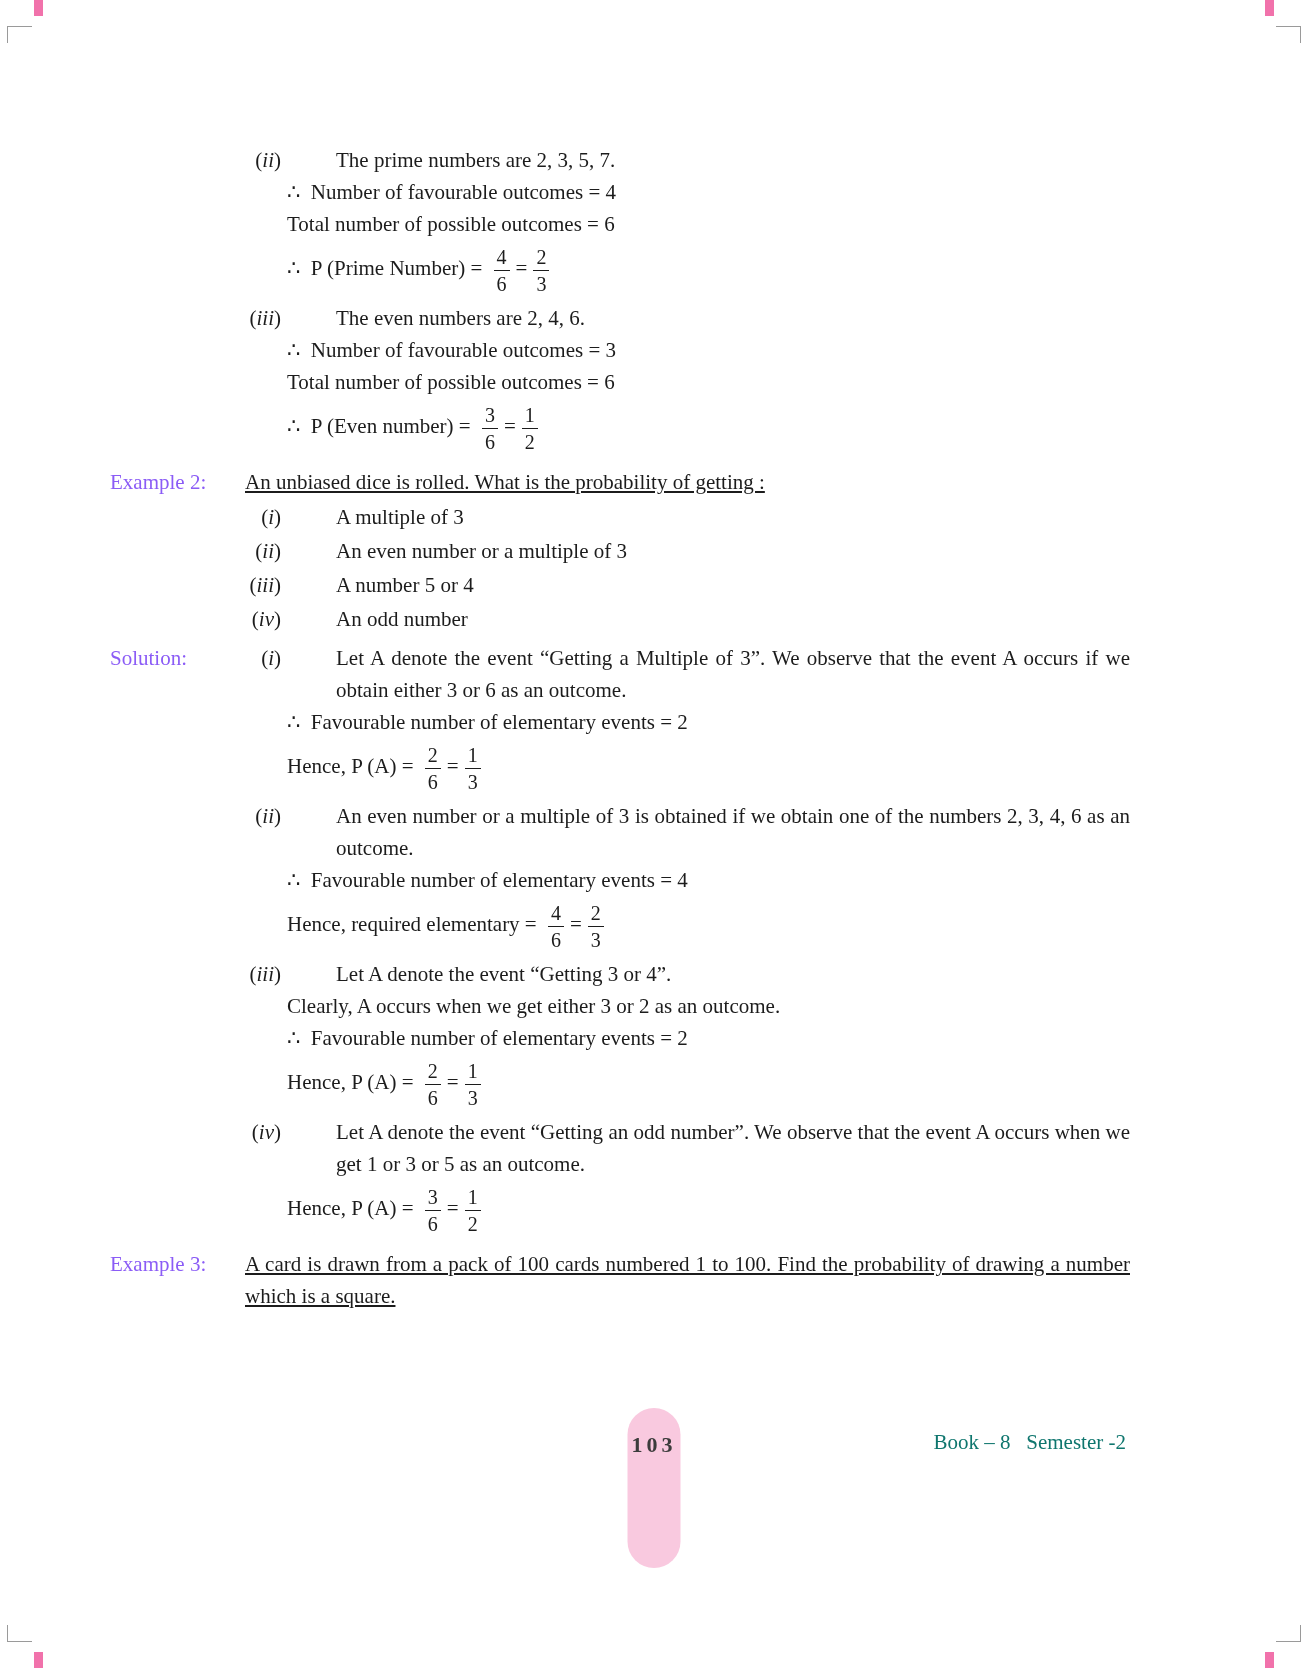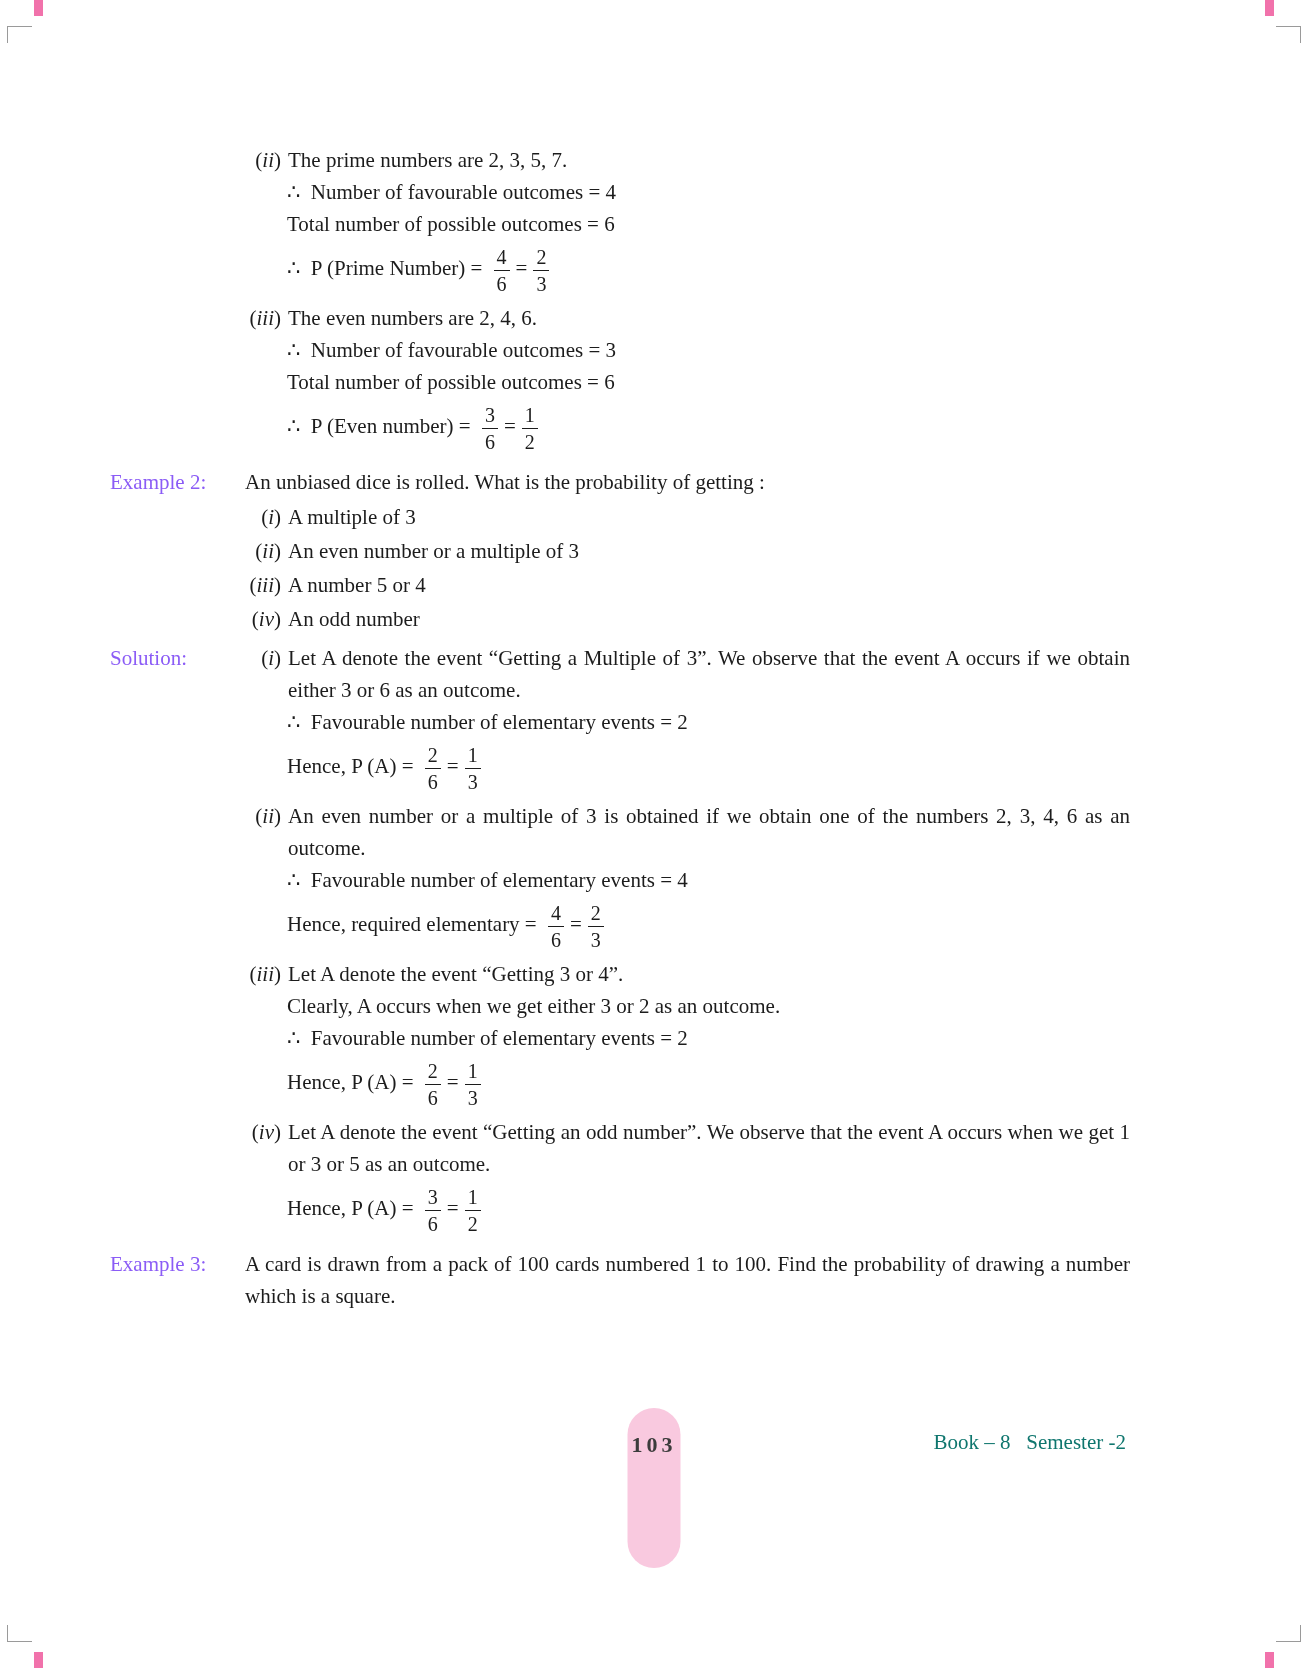--- a/index.html
+++ b/index.html
@@ -29,31 +29,31 @@
     position:relative;
     padding:138px 178px 0 110px;
     font-size:21px;
   }
   .line{position:relative;line-height:32px;}
   .side-label{
     position:absolute;left:0;top:0;
     color:#8b5cf6;
     white-space:nowrap;
   }
-  .item,.list-item,.sol-item{display:flex;padding-left:125px;}
+  .item,.list-item,.sol-item{display:flex;padding-left:125px;gap:48px;}
   .marker{flex:0 0 46px;width:46px;text-align:right;margin-right:7px;}
   .txt{flex:1;min-width:0;}
   .item{margin-top:6px;}
   .list-item{line-height:34px;}
   .sol-item{margin-top:6px;}
   .sol-item .txt{text-align:justify;}
   .sub{padding-left:177px;}
   .frac-row{padding-left:177px;margin:5px 0;}
   .ex-head{padding-left:135px;margin-top:12px;margin-bottom:2px;}
-  .ex-head .txt{display:block;text-align:justify;}
+  .ex-head .txt{display:block;text-align:justify;text-decoration:underline;}
   .frac{
     display:inline-block;vertical-align:middle;
     text-align:center;margin:0 6px;
     font-size:20px;line-height:24px;
   }
   .frac .num{display:block;border-bottom:1.6px solid #1c1c1c;padding:0 3px 1px;}
   .frac .den{display:block;padding-top:1px;}
 
   
   .pill{

